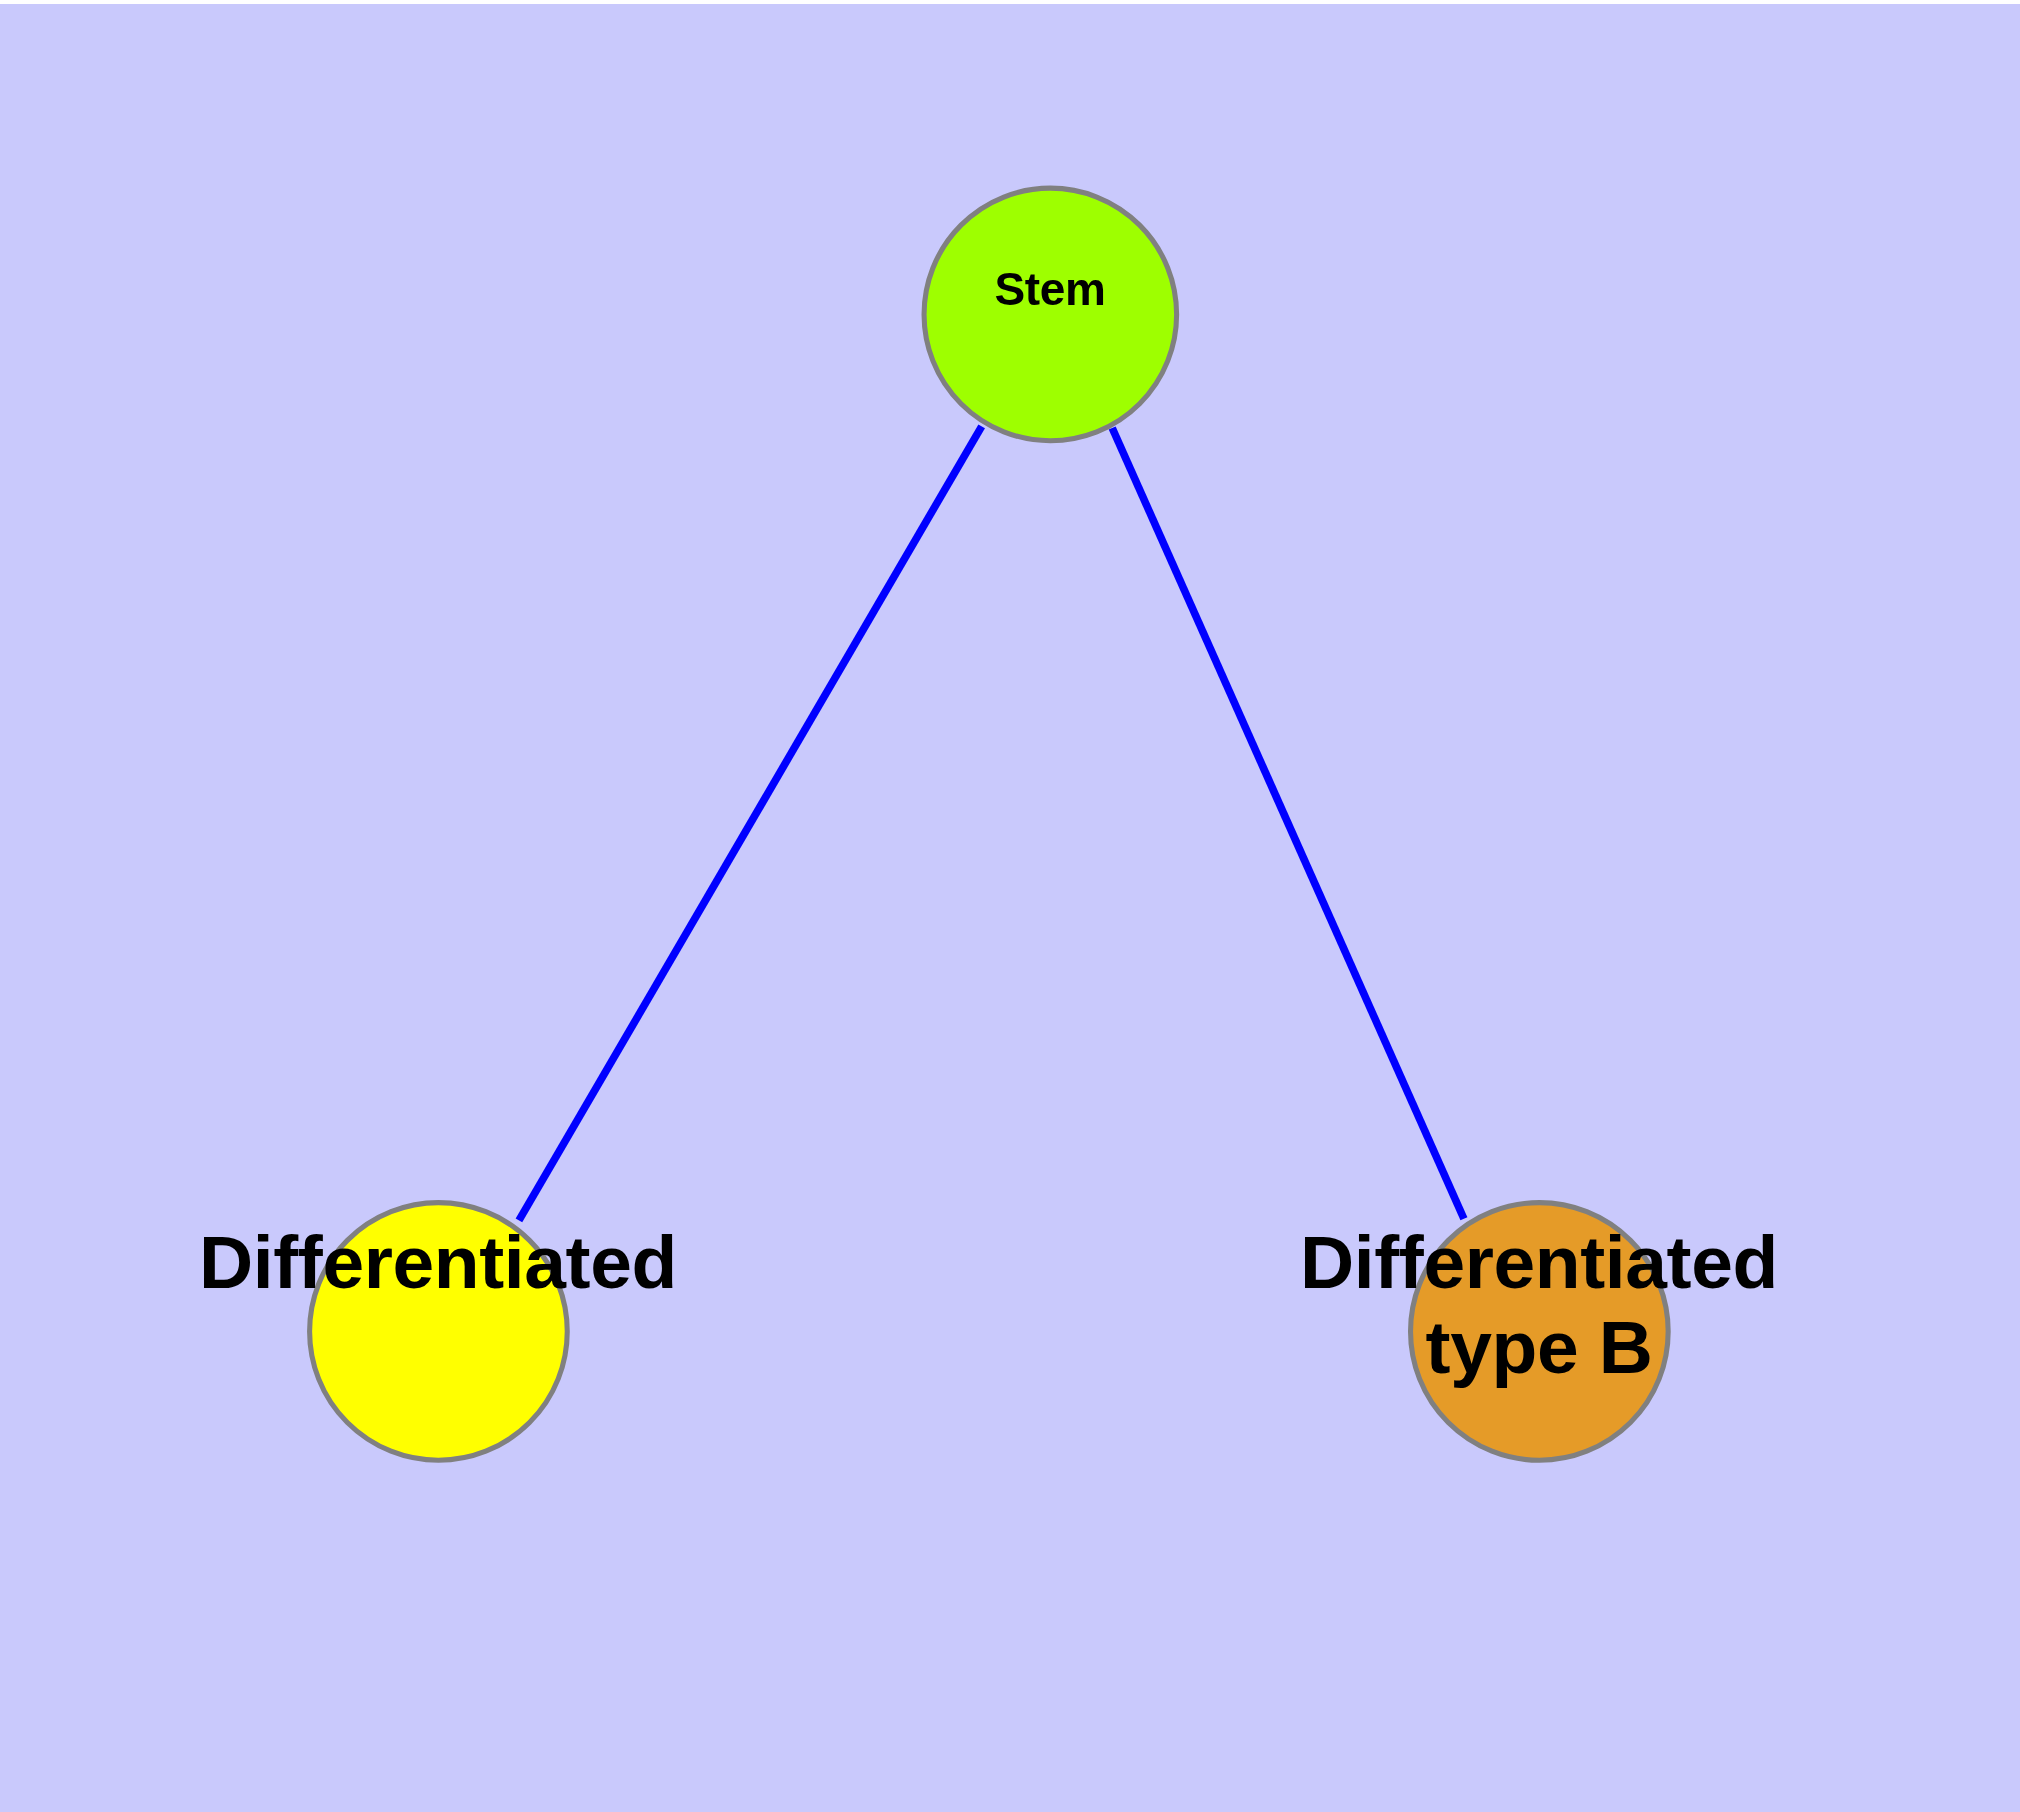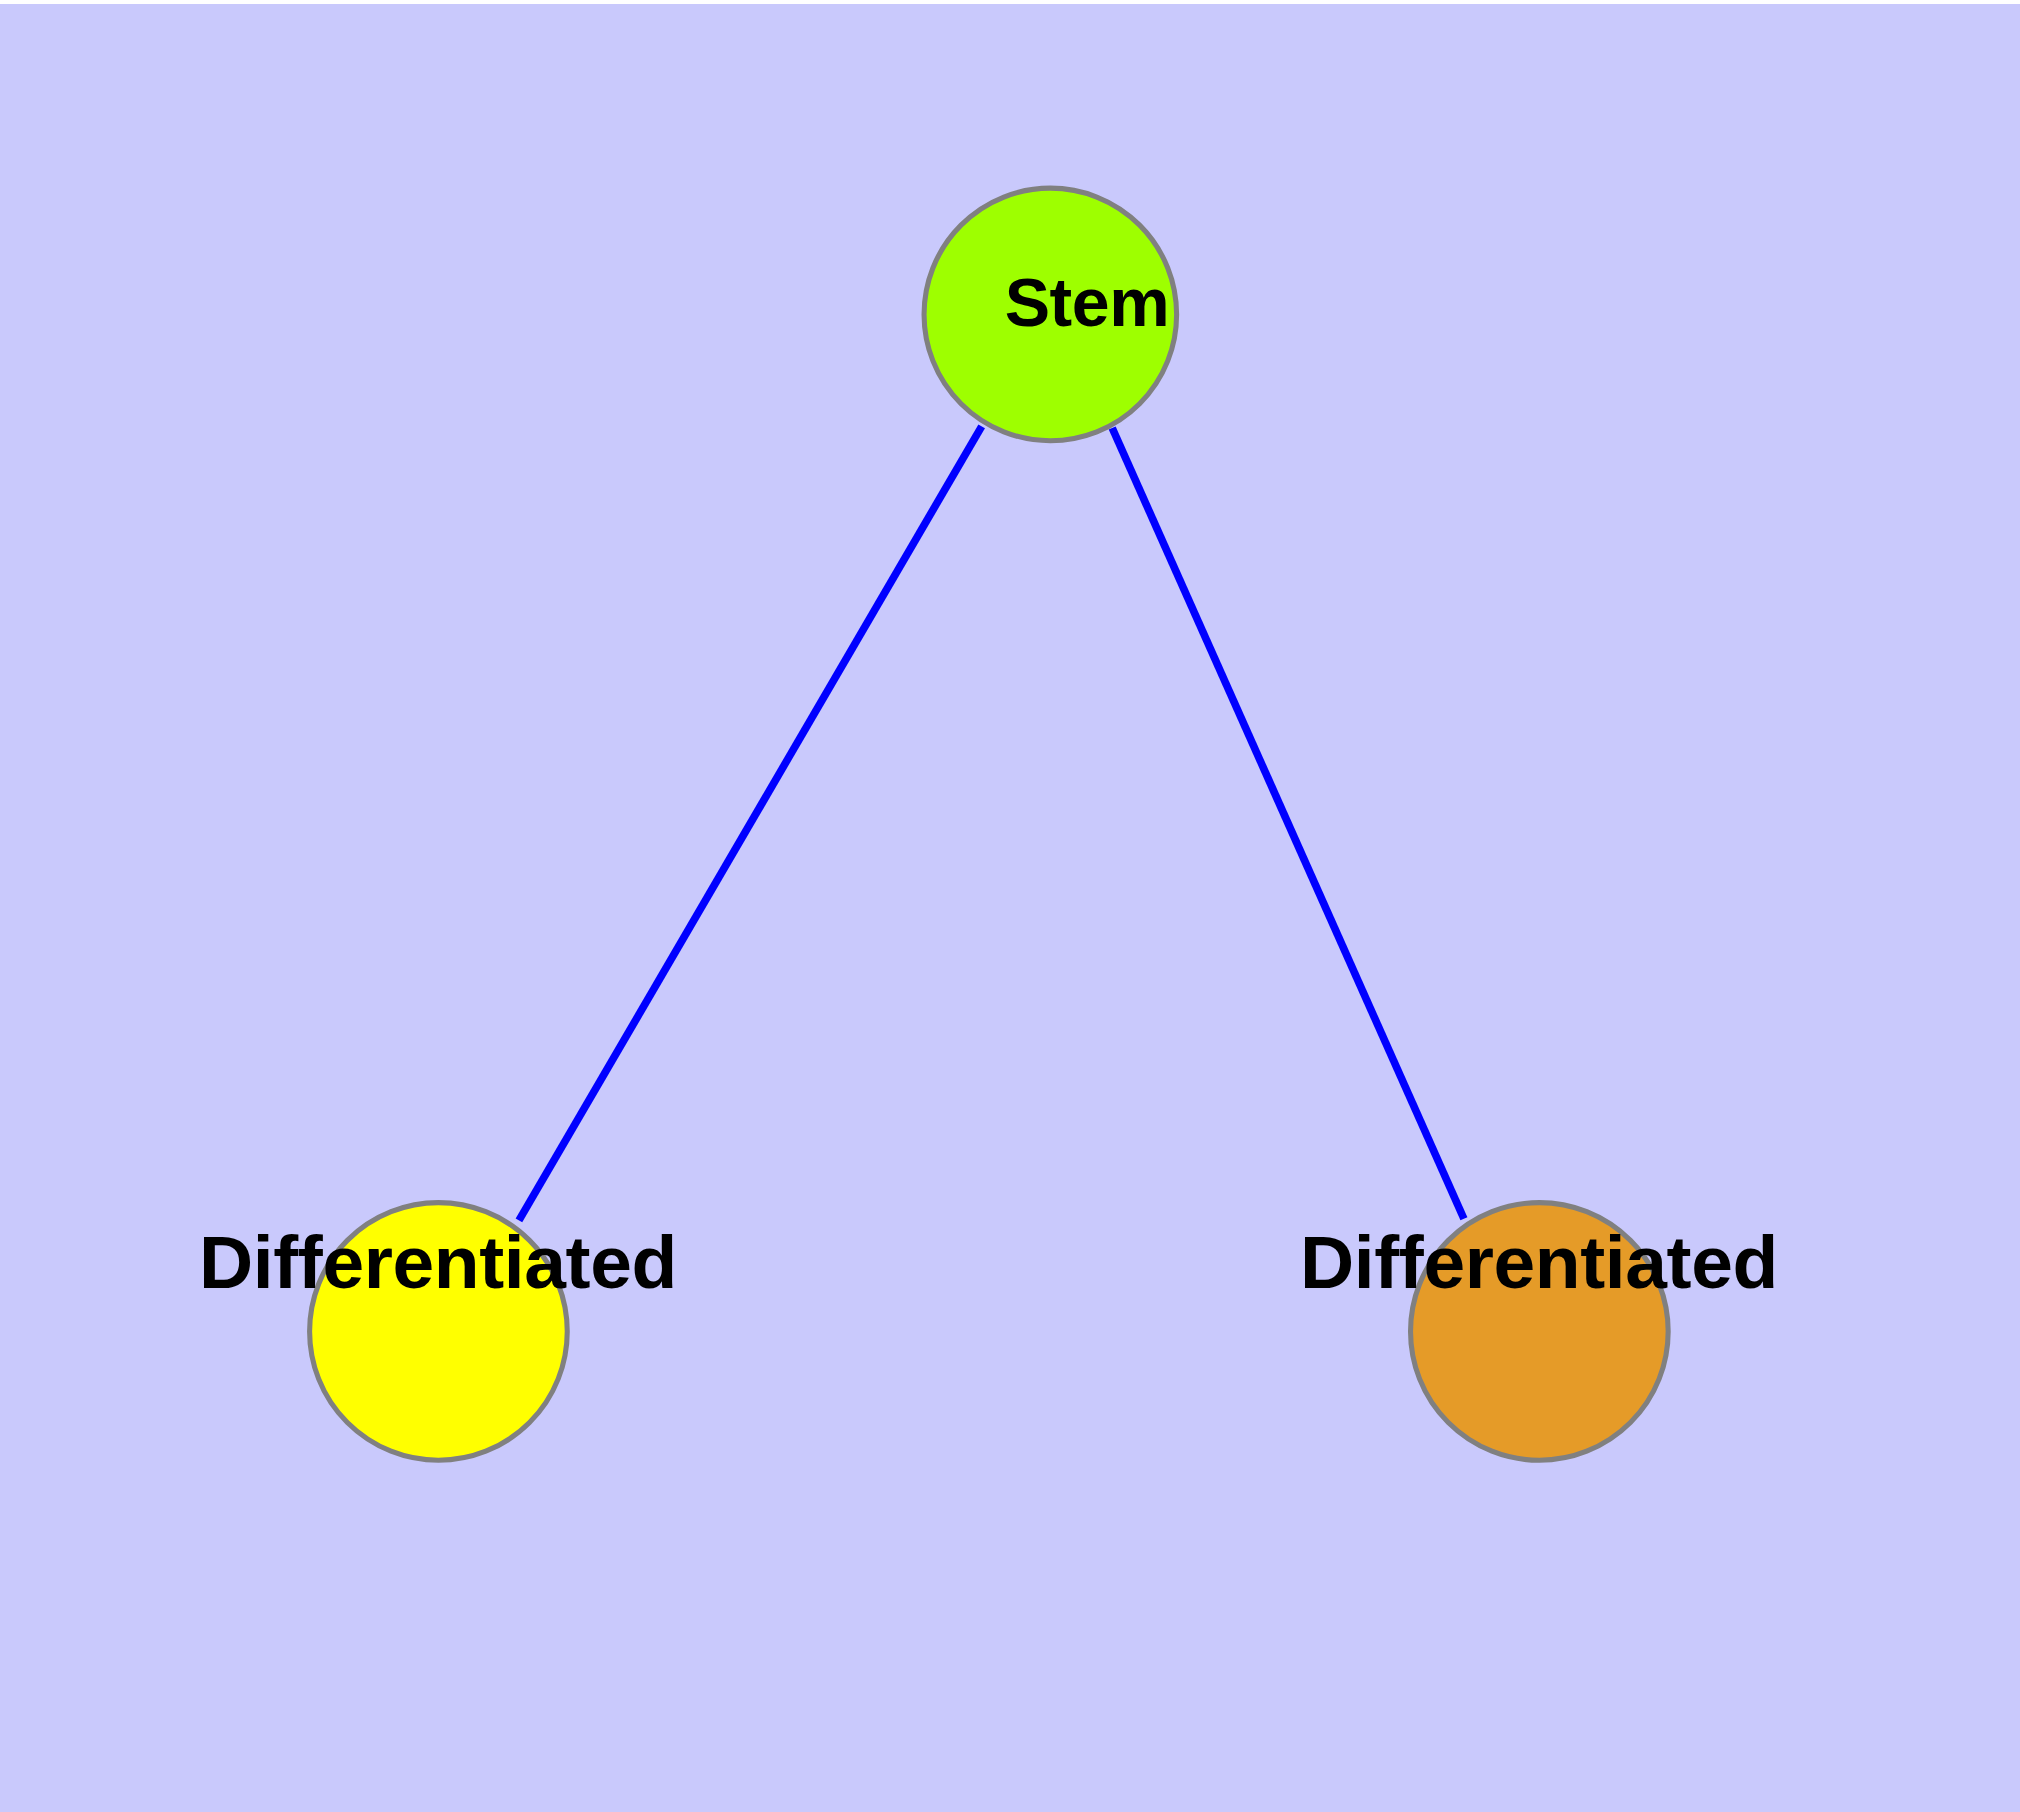--- a/index.html
+++ b/index.html
@@ -39,22 +39,22 @@
     z-index: 10;
     color: #000000;
     font-weight: bold;
     text-align: center;
     line-height: 1.13;
     white-space: pre;
     pointer-events: none;
     letter-spacing: -0.4px;
   }
   .label-stem {
-    font-size: 68px;
-    left: 748px;
+    font-size: 46px;
+    left: 711px;
     top: 264px;
     width: 678px;
   }
   .label-a {
     font-size: 75px;
     left: 99px;
     top: 1220px;
     width: 678px;
   }
   .label-b {
@@ -80,17 +80,17 @@
       <circle id="node0" cx="1239" cy="371" r="149" fill="#9eff00" stroke="#808080" stroke-width="6"></circle>
       <circle id="node1" cx="517" cy="1571" r="152" fill="#ffff00" stroke="#808080" stroke-width="6"></circle>
       <circle id="node2" cx="1816" cy="1571" r="152" fill="#e59b28" stroke="#808080" stroke-width="6"></circle>
     </g>
   </svg>
 
   <div class="node-label label-stem"><span>Stem</span></div>
 
   <div class="node-label label-a"><span>Differentiated</span><br></div>
 
-  <div class="node-label label-b"><span>Differentiated</span><br></div>
+  <div class="node-label label-b"><span>Differentiated</span><br><span>type B</span></div>
 
   <div id="top-band"></div>
 </div>
 
 
 </body></html>

